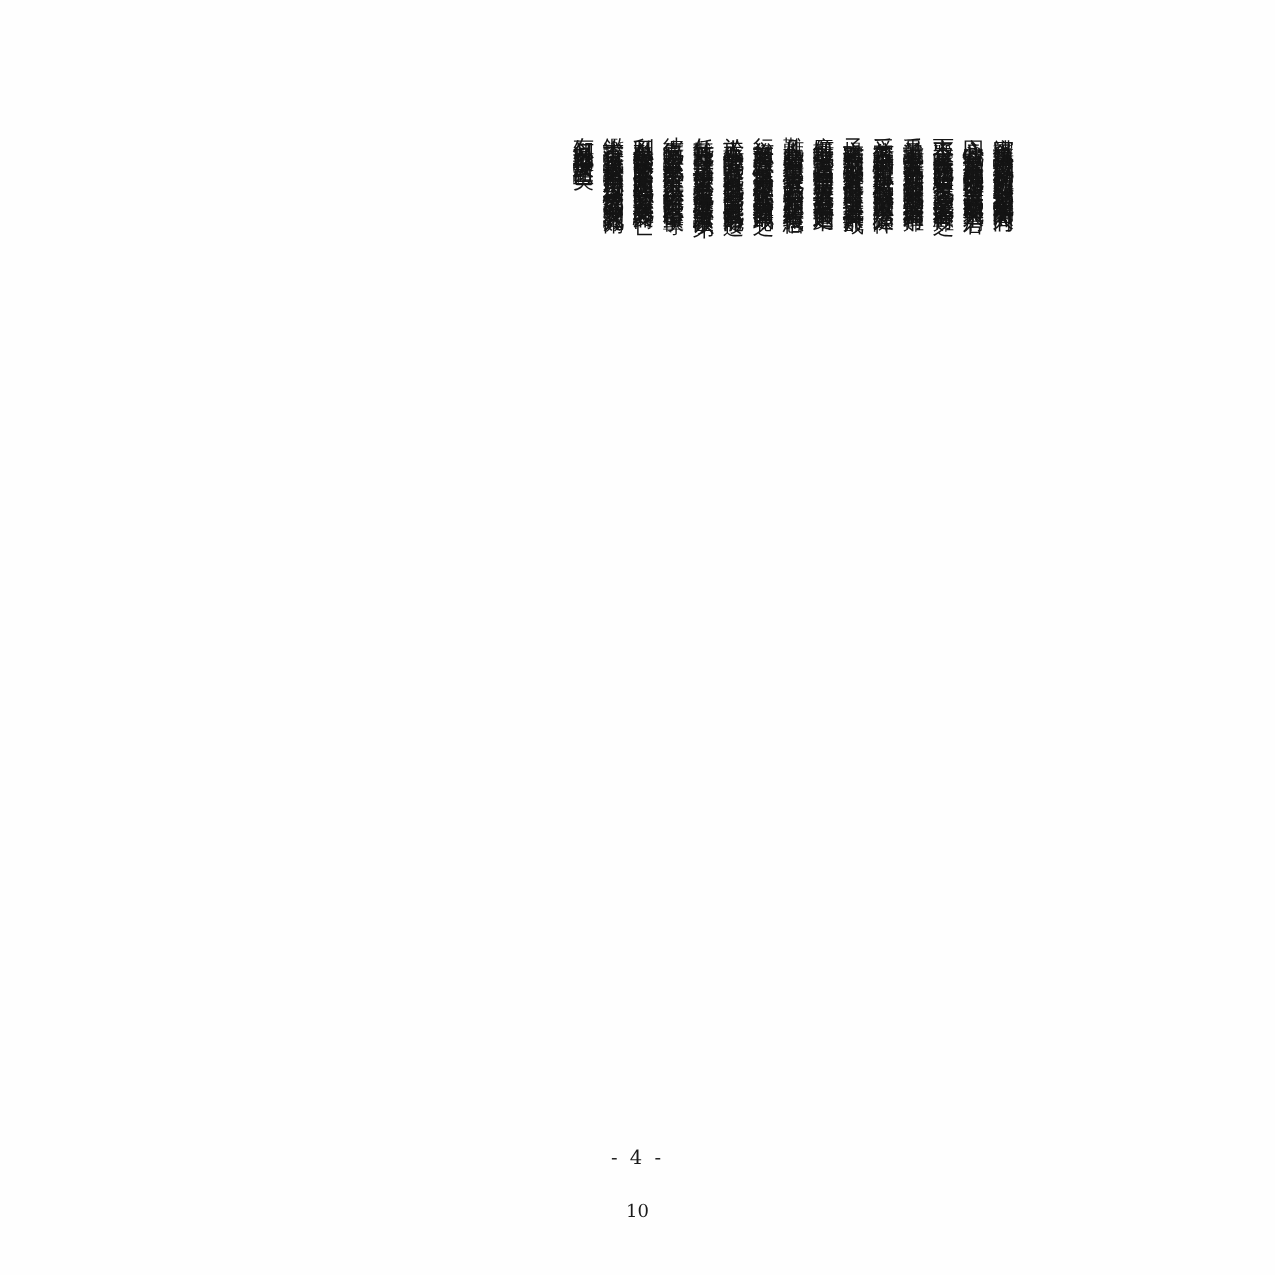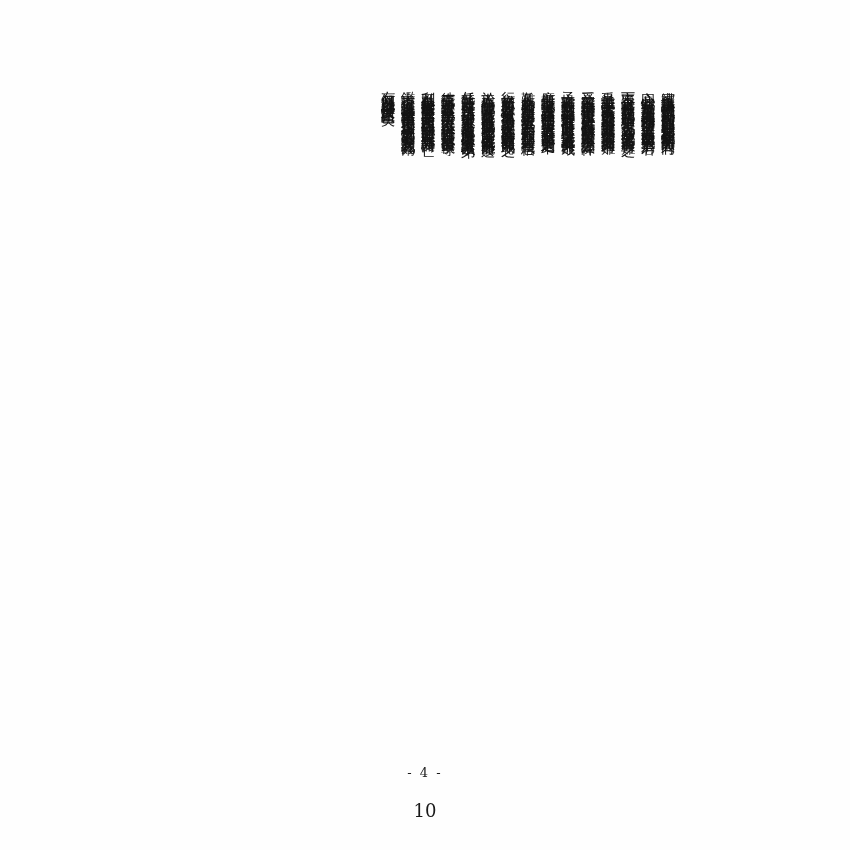--- a/index.html
+++ b/index.html
@@ -60,21 +60,21 @@
     letter-spacing: 2px;
     color: #1a1a1a;
     font-family: "DejaVu Serif", "Liberation Serif", serif;
   }
   #page-number {
     position: absolute;
     left: 0;
     top: 800px;
     width: 850px;
     text-align: center;
-    font-size: 18px;
+    font-size: 12px;
     color: #1a1a1a;
     font-family: "DejaVu Serif", "Liberation Serif", serif;
   }
 </style>
 </head>
 <body>
 
 <div id="page">
 
   <div id="text-body">

